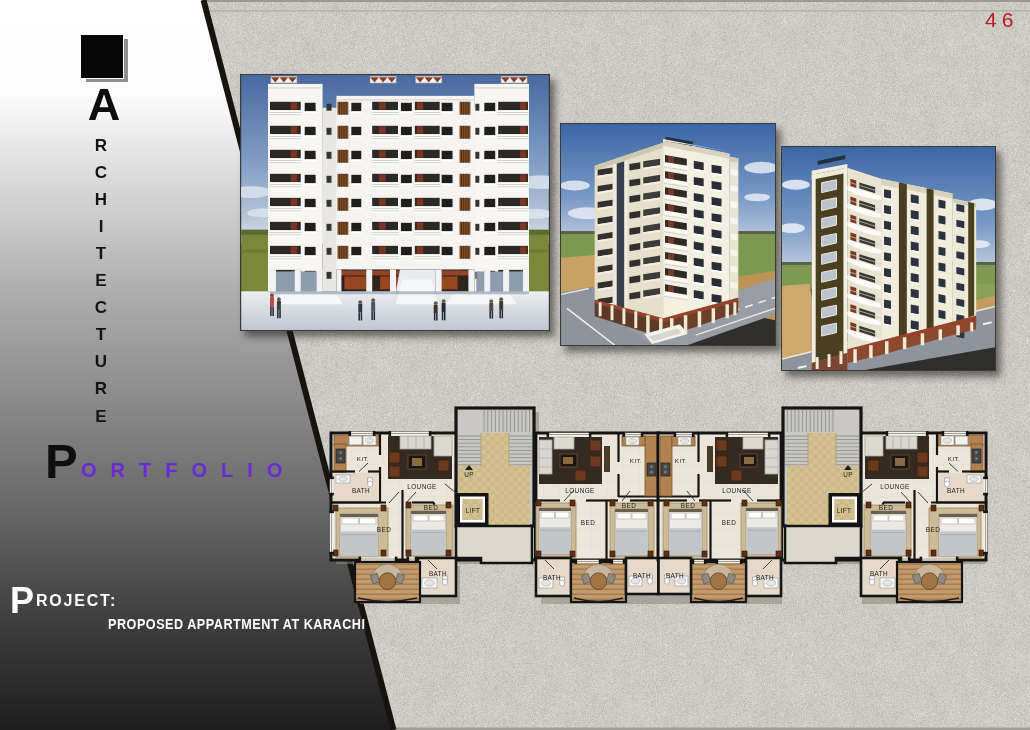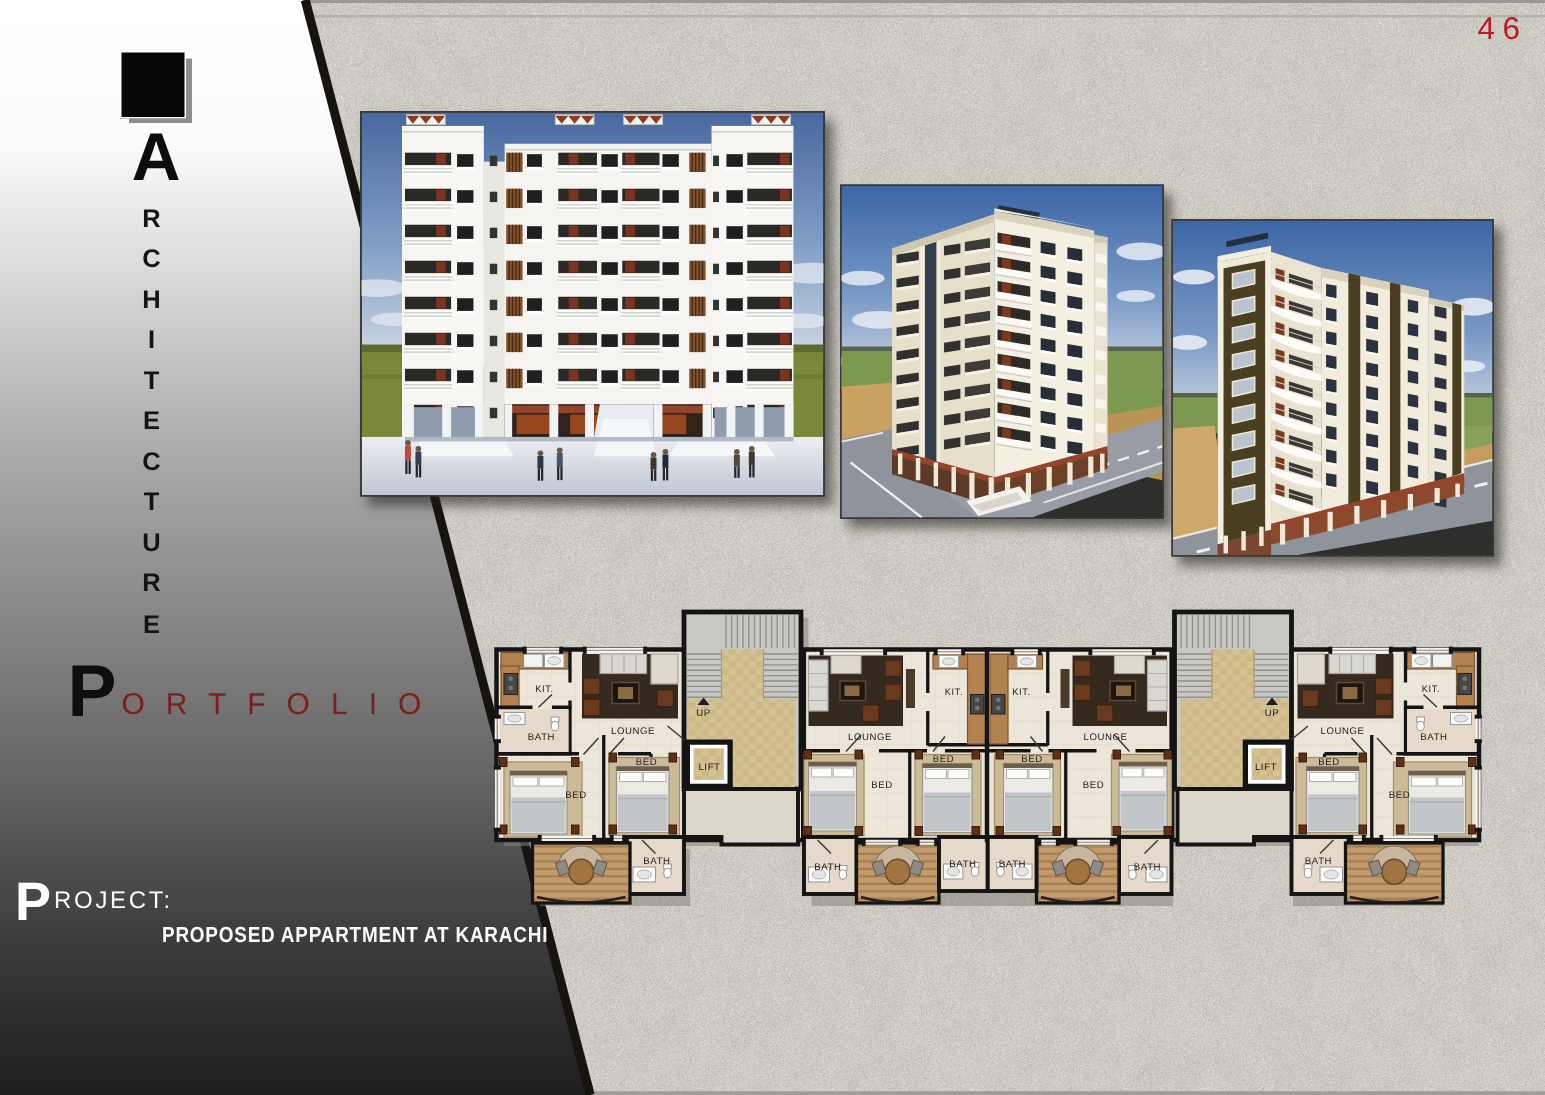--- a/index.html
+++ b/index.html
@@ -1486,21 +1486,21 @@
 <div class="abs" style="left:81px;top:326.2px;width:40px;text-align:center;font-size:17px;font-weight:bold;color:#141414;line-height:1">T</div>
 
 <div class="abs" style="left:81px;top:353.3px;width:40px;text-align:center;font-size:17px;font-weight:bold;color:#141414;line-height:1">U</div>
 
 <div class="abs" style="left:81px;top:380.4px;width:40px;text-align:center;font-size:17px;font-weight:bold;color:#141414;line-height:1">R</div>
 
 <div class="abs" style="left:81px;top:407.5px;width:40px;text-align:center;font-size:17px;font-weight:bold;color:#141414;line-height:1">E</div>
 
 <div class="abs" style="left:45px;top:437px;font-size:49px;font-weight:bold;color:#0e0e0e;line-height:1">P</div>
 
-<div class="abs" style="left:81px;top:460px;font-size:20px;font-weight:normal;color:#7f1d1d;letter-spacing:14px;line-height:1">ORTFOLIO</div>
+<div class="abs" style="left:81px;top:460px;font-size:20px;font-weight:bold;color:#6d28d9;letter-spacing:14px;line-height:1">ORTFOLIO</div>
 
 <div class="abs" style="left:985px;top:7px;font-size:21px;color:#b91c1c;letter-spacing:5px;line-height:1.2">46</div>
 
 <div class="abs" style="left:10px;top:583px;font-size:36px;font-weight:bold;color:#fdfdfd;line-height:1">P</div>
 
-<div class="abs" style="left:36px;top:593px;font-size:16px;font-weight:normal;color:#fdfdfd;letter-spacing:1.8px;line-height:1">ROJECT:</div>
+<div class="abs" style="left:36px;top:593px;font-size:16px;font-weight:bold;color:#fdfdfd;letter-spacing:1.8px;line-height:1">ROJECT:</div>
 
 <div class="abs" style="left:108px;top:617px;font-size:14.5px;font-weight:bold;color:#fbfbfb;letter-spacing:0.6px;line-height:1;transform:scaleX(0.87);transform-origin:left top">PROPOSED APPARTMENT AT KARACHI</div>
 </div>
 </body></html>

